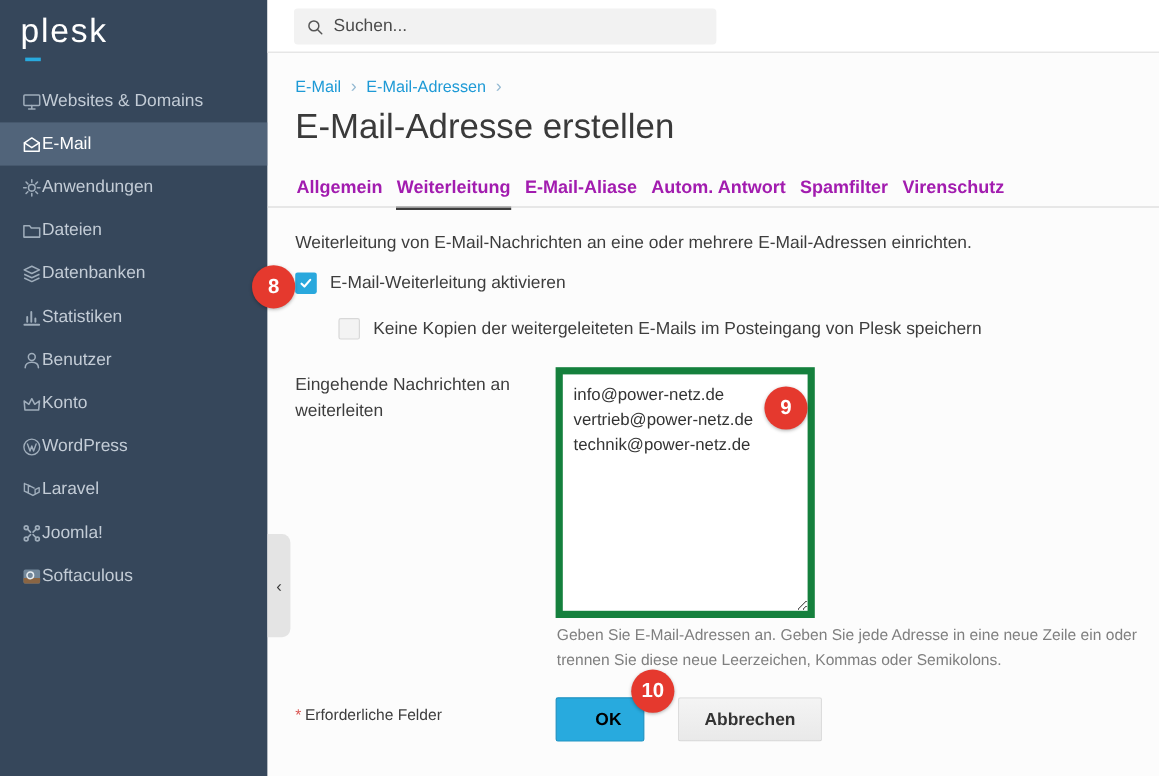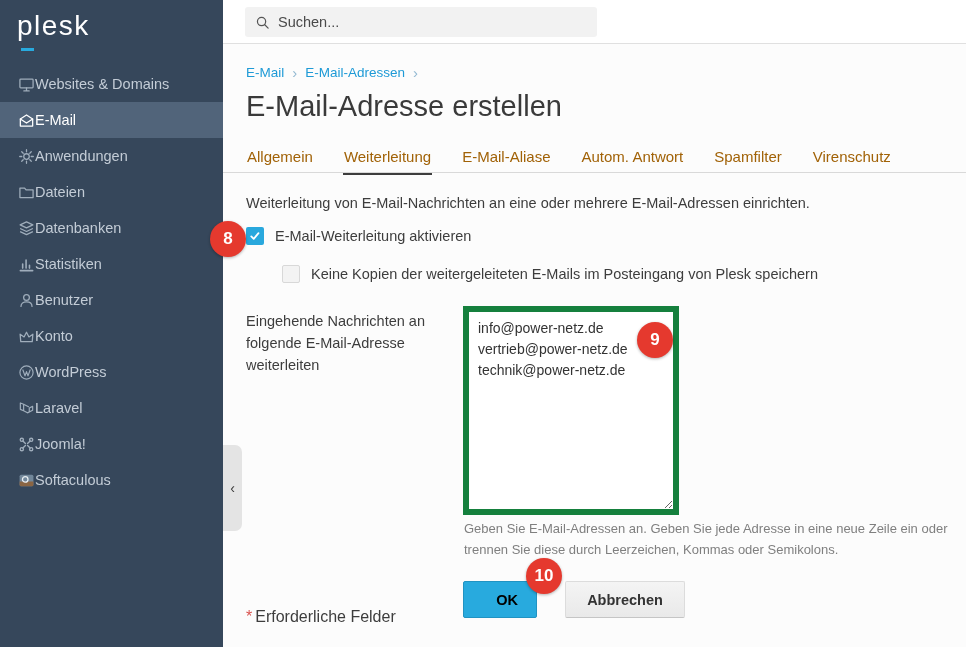--- a/index.html
+++ b/index.html
@@ -31,21 +31,21 @@
   .search input { flex:1; border:none; outline:none; background:transparent; font-family:inherit;
                   font-size:14.5px; color:#3d3d3d; }
   .search input::placeholder { color:#4a4a4a; opacity:1; }
 
   .breadcrumb { position:absolute; top:64px; left:23px; font-size:13.5px; display:flex; gap:8px; align-items:center; }
   .breadcrumb a { color:#1e9ad6; text-decoration:none; cursor:pointer; }
   .crumb-sep { color:#93b9d2; font-size:15px; }
 
   .page-title { position:absolute; top:90px; left:23px; font-size:29px; font-weight:400; color:#3a3a3a; }
 
-  .tabs { position:absolute; top:148px; left:23px; display:flex; gap:29px; font-size:15px; font-weight:400; color:#a16207; }
+  .tabs { position:absolute; top:148px; left:23px; display:flex; gap:10px; font-size:15px; font-weight:700; color:#a21caf; }
   .tab { padding:0 1px 7px 1px; cursor:pointer; }
   .tab.active { border-bottom:3px solid #3d3d3d; }
   .tabs-border { position:absolute; top:172px; left:0; right:0; height:1px; background:#d9d9d9; }
 
   .intro { position:absolute; top:195px; left:23px; font-size:14.5px; color:#3d3d3d; white-space:nowrap; }
 
   .cb-row { position:absolute; left:23px; display:flex; align-items:center; gap:11px; }
   .cb-row-1 { top:227px; }
   .cb-row-2 { top:265px;margin-left:36px; }
   .checkbox { width:18px; height:18px; border-radius:2px; display:flex; align-items:center; justify-content:center; cursor:pointer; flex:0 0 18px; }
@@ -56,21 +56,21 @@
   .field-label { position:absolute; top:310px; left:23px; font-size:14.5px; color:#3d3d3d; line-height:22px; }
   .field-label span { display:block; }
 
   .recipients { position:absolute; left:240px; top:306px; width:216px; height:209px;
                 border:6px solid #15803d; background:#fff; font-family:inherit; font-size:14px;
                 line-height:21px; color:#333; padding:6px 9px; resize:both; outline:none; }
 
   .hint { position:absolute; top:518px; left:241px; font-size:13px; color:#7f7f7f; line-height:21px; }
   .hint span { display:block; white-space:nowrap; }
 
-  .required-note { position:absolute; top:608px; left:23px; font-size:16px; color:#3d3d3d; }
+  .required-note { position:absolute; top:588px; left:23px; font-size:13px; color:#3d3d3d; }
   .required-note .star { color:#d9534f; margin-right:3px; }
 
   .btn { position:absolute; top:581px; height:37px; border-radius:2px; font-family:inherit;
          font-size:14.5px; font-weight:700; cursor:pointer; }
   .btn-ok { left:240px; width:74px; background:#28aade; border:1px solid #2193c2; color:#000000;padding-left:14px; }
   .btn-cancel { left:342px; width:120px; background:linear-gradient(#f4f4f4,#e9e9e9);
                 border:1px solid #dcdcdc; border-bottom-color:#c5c5c5; color:#333; }
 
   
   .badge { position:absolute; width:36px; height:36px; border-radius:50%; background:#e5392e;
@@ -248,31 +248,30 @@
       <span class="cb-label">E-Mail-Weiterleitung aktivieren</span>
     </div>
 
     <div class="cb-row cb-row-2">
       <div class="checkbox unchecked"></div>
       <span class="cb-label">Keine Kopien der weitergeleiteten E-Mails im Posteingang von Plesk speichern</span>
     </div>
 
     <div class="field-label">
       <span>Eingehende Nachrichten an</span>
-      <span>folgende E-Mail-Adresse</span>
       <span>weiterleiten</span>
     </div>
 
     <textarea class="recipients" spellcheck="false" style="">info@power-netz.de
 vertrieb@power-netz.de
 technik@power-netz.de</textarea>
 
     <div class="hint">
       <span>Geben Sie E-Mail-Adressen an. Geben Sie jede Adresse in eine neue Zeile ein oder</span>
-      <span>trennen Sie diese durch Leerzeichen, Kommas oder Semikolons.</span>
+      <span>trennen Sie diese neue Leerzeichen, Kommas oder Semikolons.</span>
     </div>
 
     <div class="required-note">
       <span class="star">*</span><span>Erforderliche Felder</span>
     </div>
 
     <button class="btn btn-ok">OK</button>
     <button class="btn btn-cancel">Abbrechen</button>
   </div>
 

